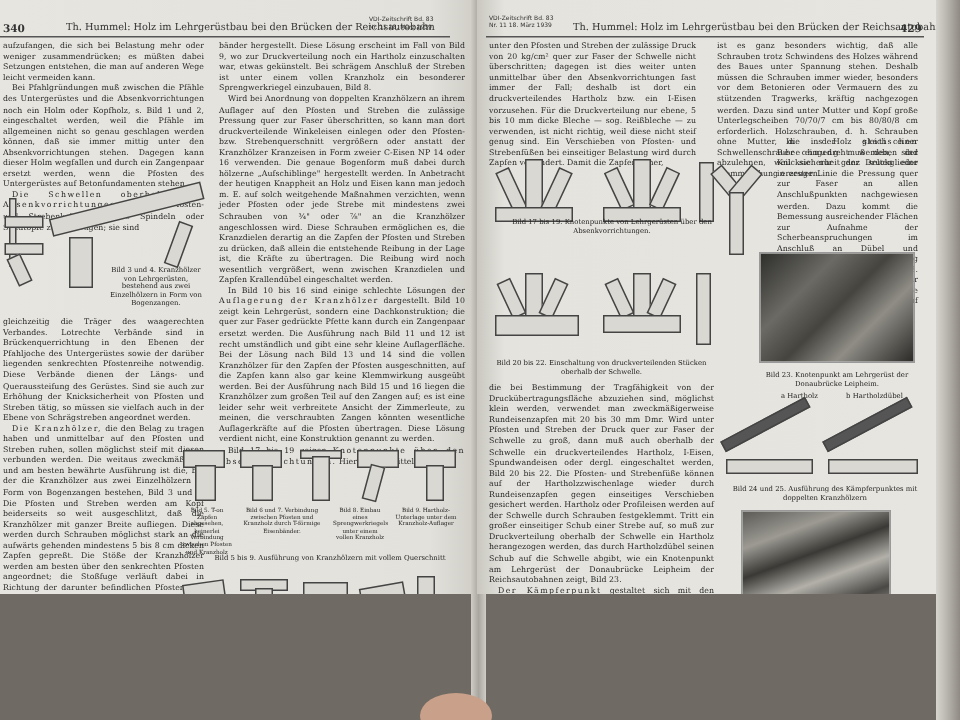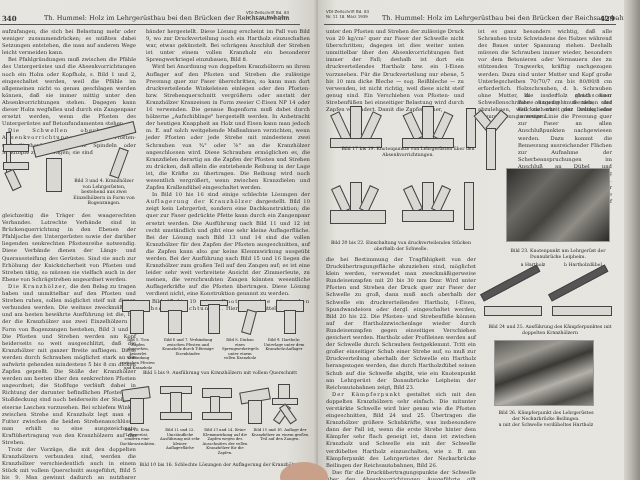--- a/index.html
+++ b/index.html
@@ -1,17 +1,17 @@
 <!DOCTYPE html>
 <html><head>
 <meta charset="utf-8">
 <style>
   html, body { margin:0; padding:0; }
   body { width:640px; height:480px; overflow:hidden; background:#6f6a63; position:relative; font-family:"DejaVu Serif", serif; }
-  .page { position:absolute; top:0; height:480px; background:#e4e3dd; overflow:hidden; }
+  .page { position:absolute; top:0; height:396px; background:#e4e3dd; overflow:hidden; }
   .left-page { left:0; width:318px; background:linear-gradient(90deg,#e6e5df 0%,#e2e1db 90%,#cfcdc6 100%); }
   .right-page { left:318px; width:306px; background:linear-gradient(90deg,#c9c7c0 0%,#e4e3dd 6%,#e6e5df 100%); }
   .right-edge { position:absolute; left:624px; top:0; width:16px; height:480px; background:linear-gradient(90deg,#d7d5cf,#bdbab3 40%,#8f8b84); }
   .gutter { position:absolute; left:314px; top:0; width:10px; height:480px; background:linear-gradient(90deg,#cfcdc6,#a9a69f 50%,#cfcdc6); }
   .header { position:absolute; top:14px; font-size:6.5px; color:#333; white-space:nowrap; }
   .hdr-rule { position:absolute; height:1px; background:#555; }
   .pagenum { font-weight:bold; font-size:7px; }
   .meta { font-size:4px; line-height:4.5px; font-family:"DejaVu Sans", sans-serif; }
   .col { position:absolute; font-size:5.2px; line-height:7.1px; color:#2a2a2a; text-align:justify; letter-spacing:0.05px; }
   .col p { margin:0 0 0 0; text-indent:6px; }

